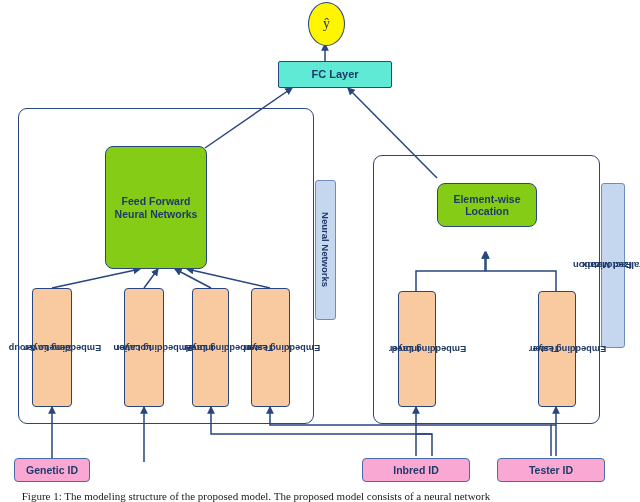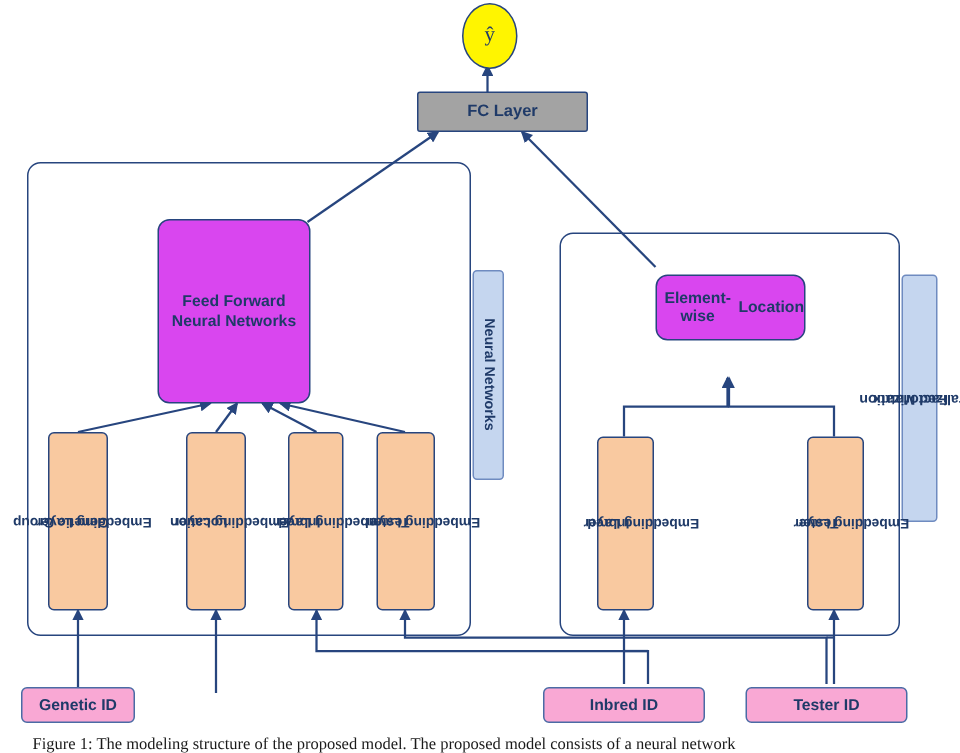--- a/index.html
+++ b/index.html
@@ -70,27 +70,27 @@
     background: #FFF500;
     border-radius: 50%;
     display: flex;
     align-items: center;
     justify-content: center;
     color: #1F3A68;
     font-family: "Liberation Serif", serif;
     font-size: 14px;
   }
   .fc-node {
-    background: #a3a3a3;
+    background: #5eead4;
     border-radius: 2px;
     font-size: 11px;
     align-items: center;
   }
   .green-node {
-    background: #d946ef;
+    background: #84cc16;
     border-radius: 8px;
     font-size: 10.5px;
   }
   .emb-node {
     background: #F9C9A0;
     border-radius: 4px;
   }
   .emb-node span {
     display: block;
     transform: rotate(90deg);
@@ -210,21 +210,21 @@
 
   <div class="container-box" style="left:373px; top:155px; width:227px; height:269px;"></div>
 
   <div class="vlabel" style="left:601px; top:183px; width:24px; height:165px;">
     <span>
       <span>Generalized Matrix</span><br>
       <span>Factorization</span>
     </span>
   </div>
 
-  <div class="node green-node" style="left:437px; top:183px; width:100px; height:44px; ">
+  <div class="node green-node" style="left:437px; top:183px; width:100px; height:44px; flex-direction:column;">
     <span>Element-wise</span>
     <span>Location</span>
   </div>
 
   <div class="node emb-node" style="left:398px; top:291px; width:38px; height:116px;">
     <span>
       <span>Embedding Layer</span><br>
       <span>Inbred</span>
     </span>
   </div>

